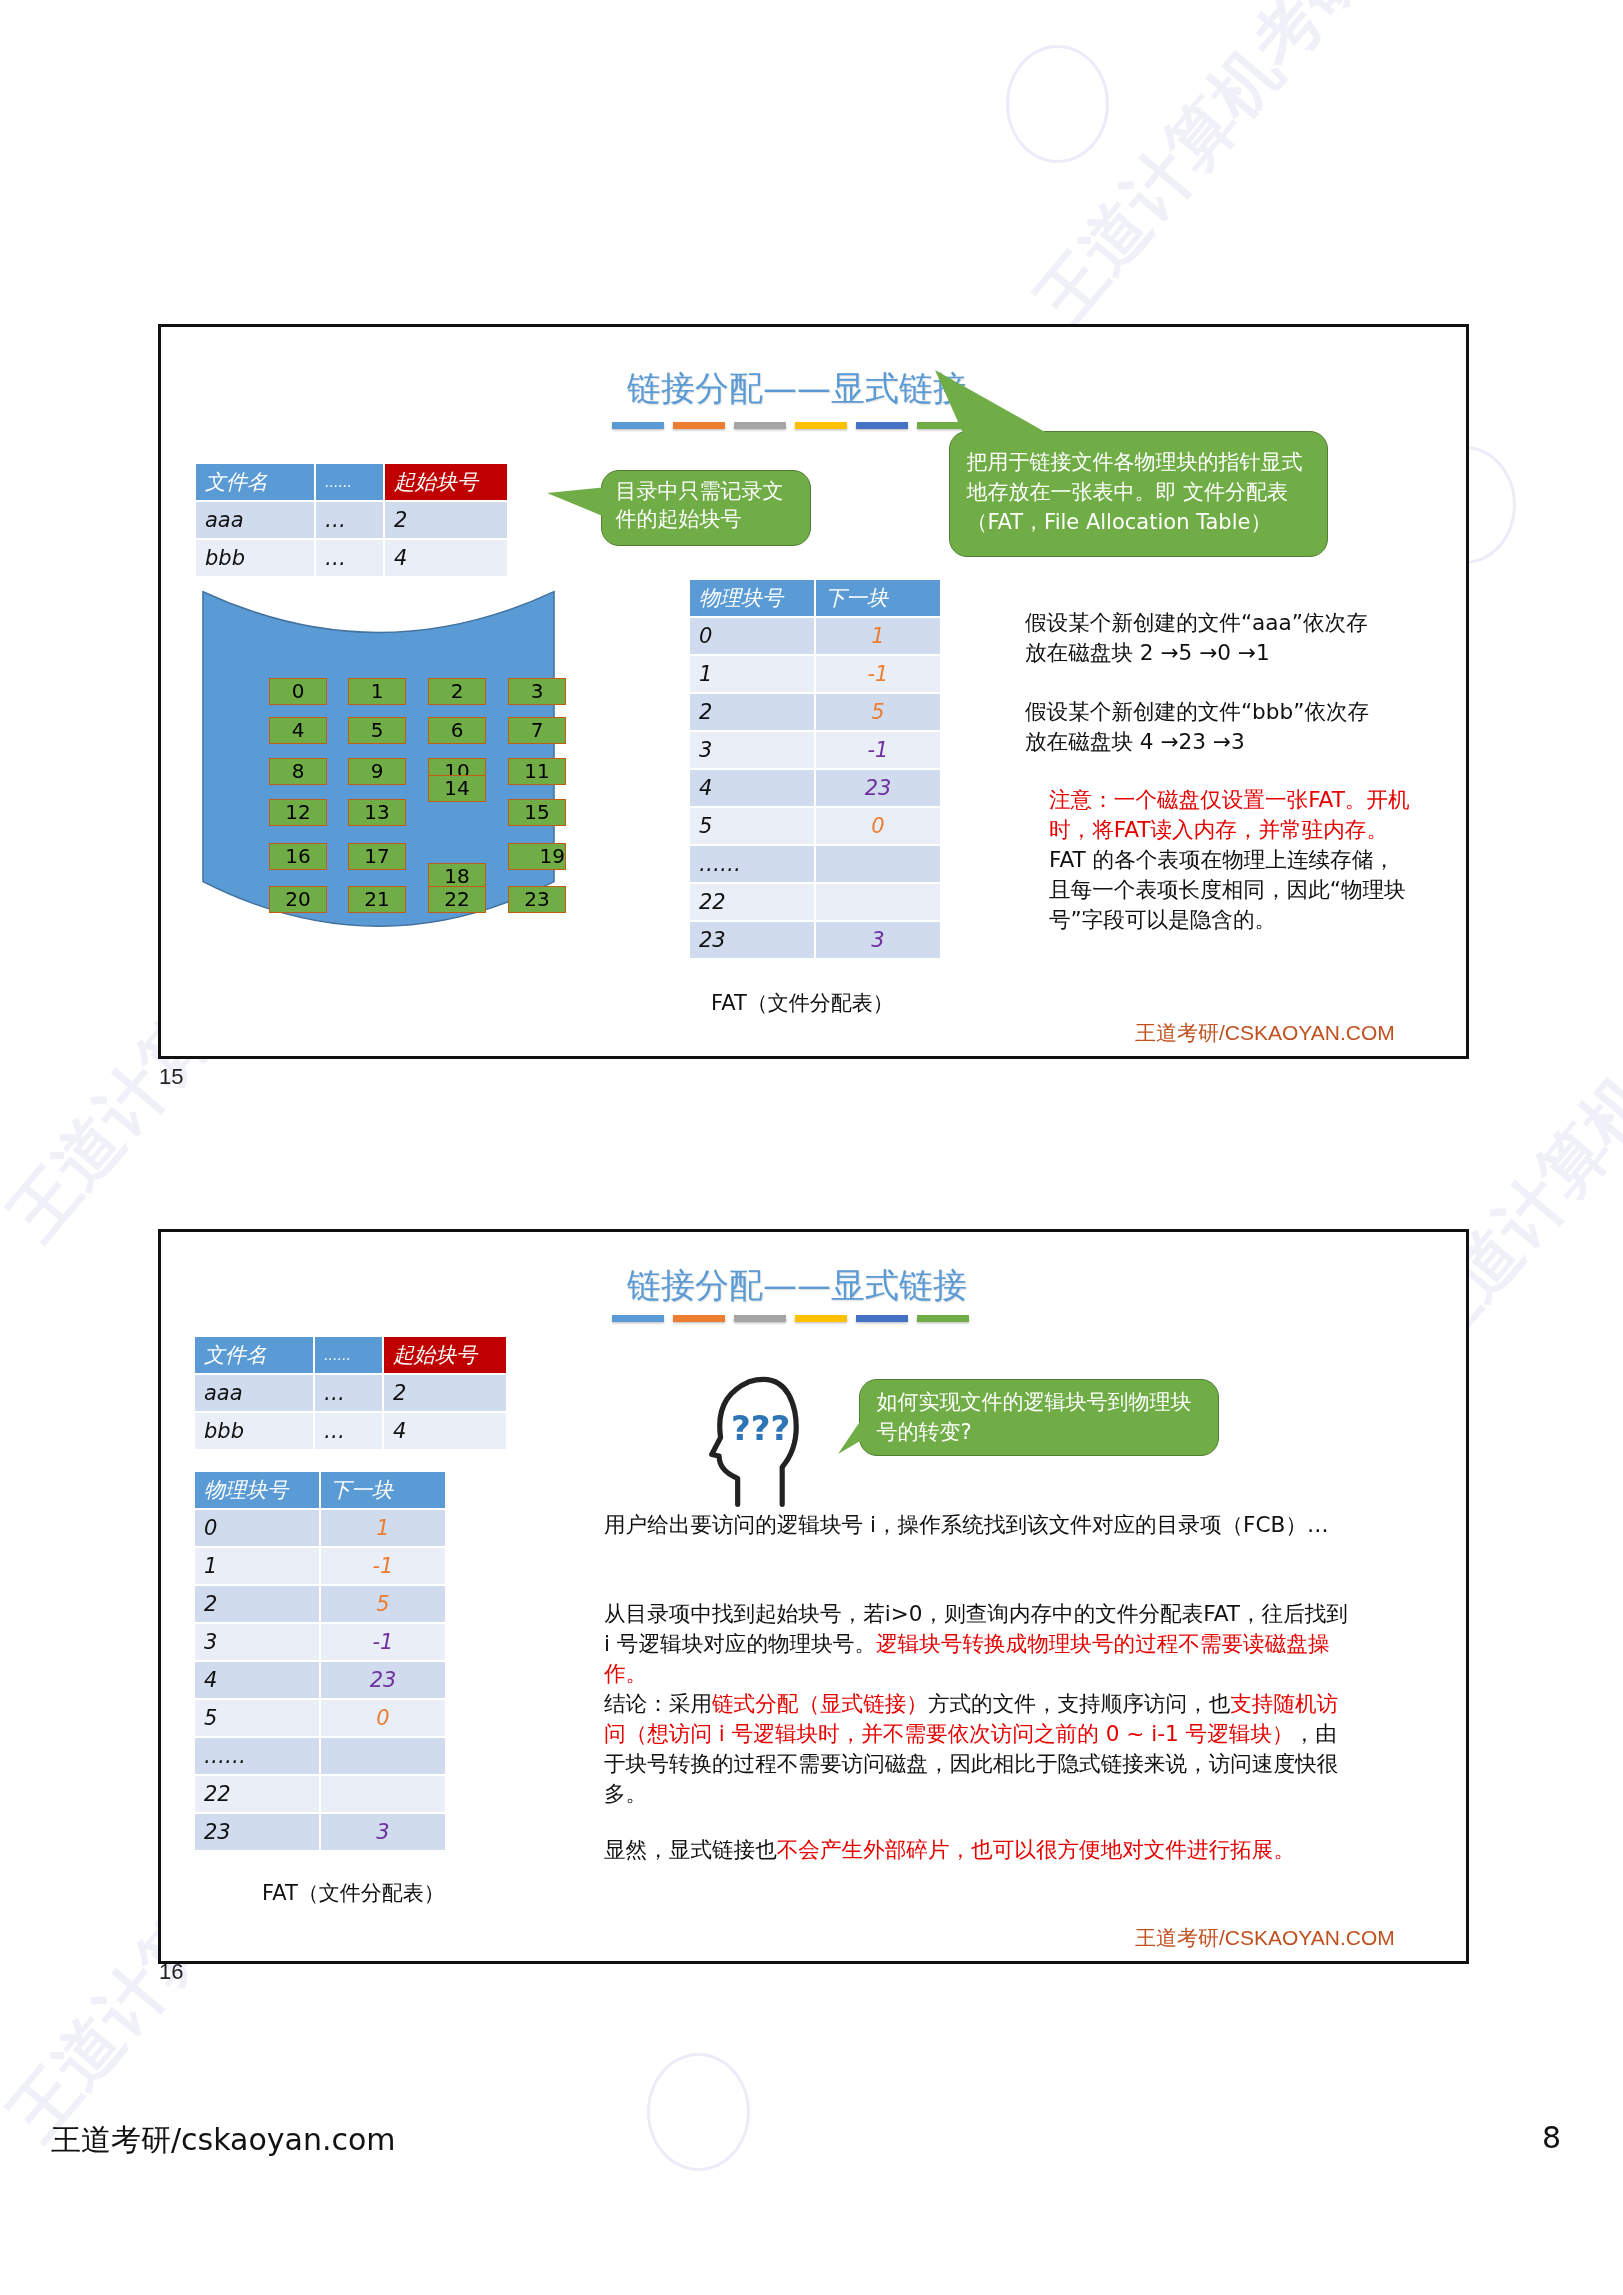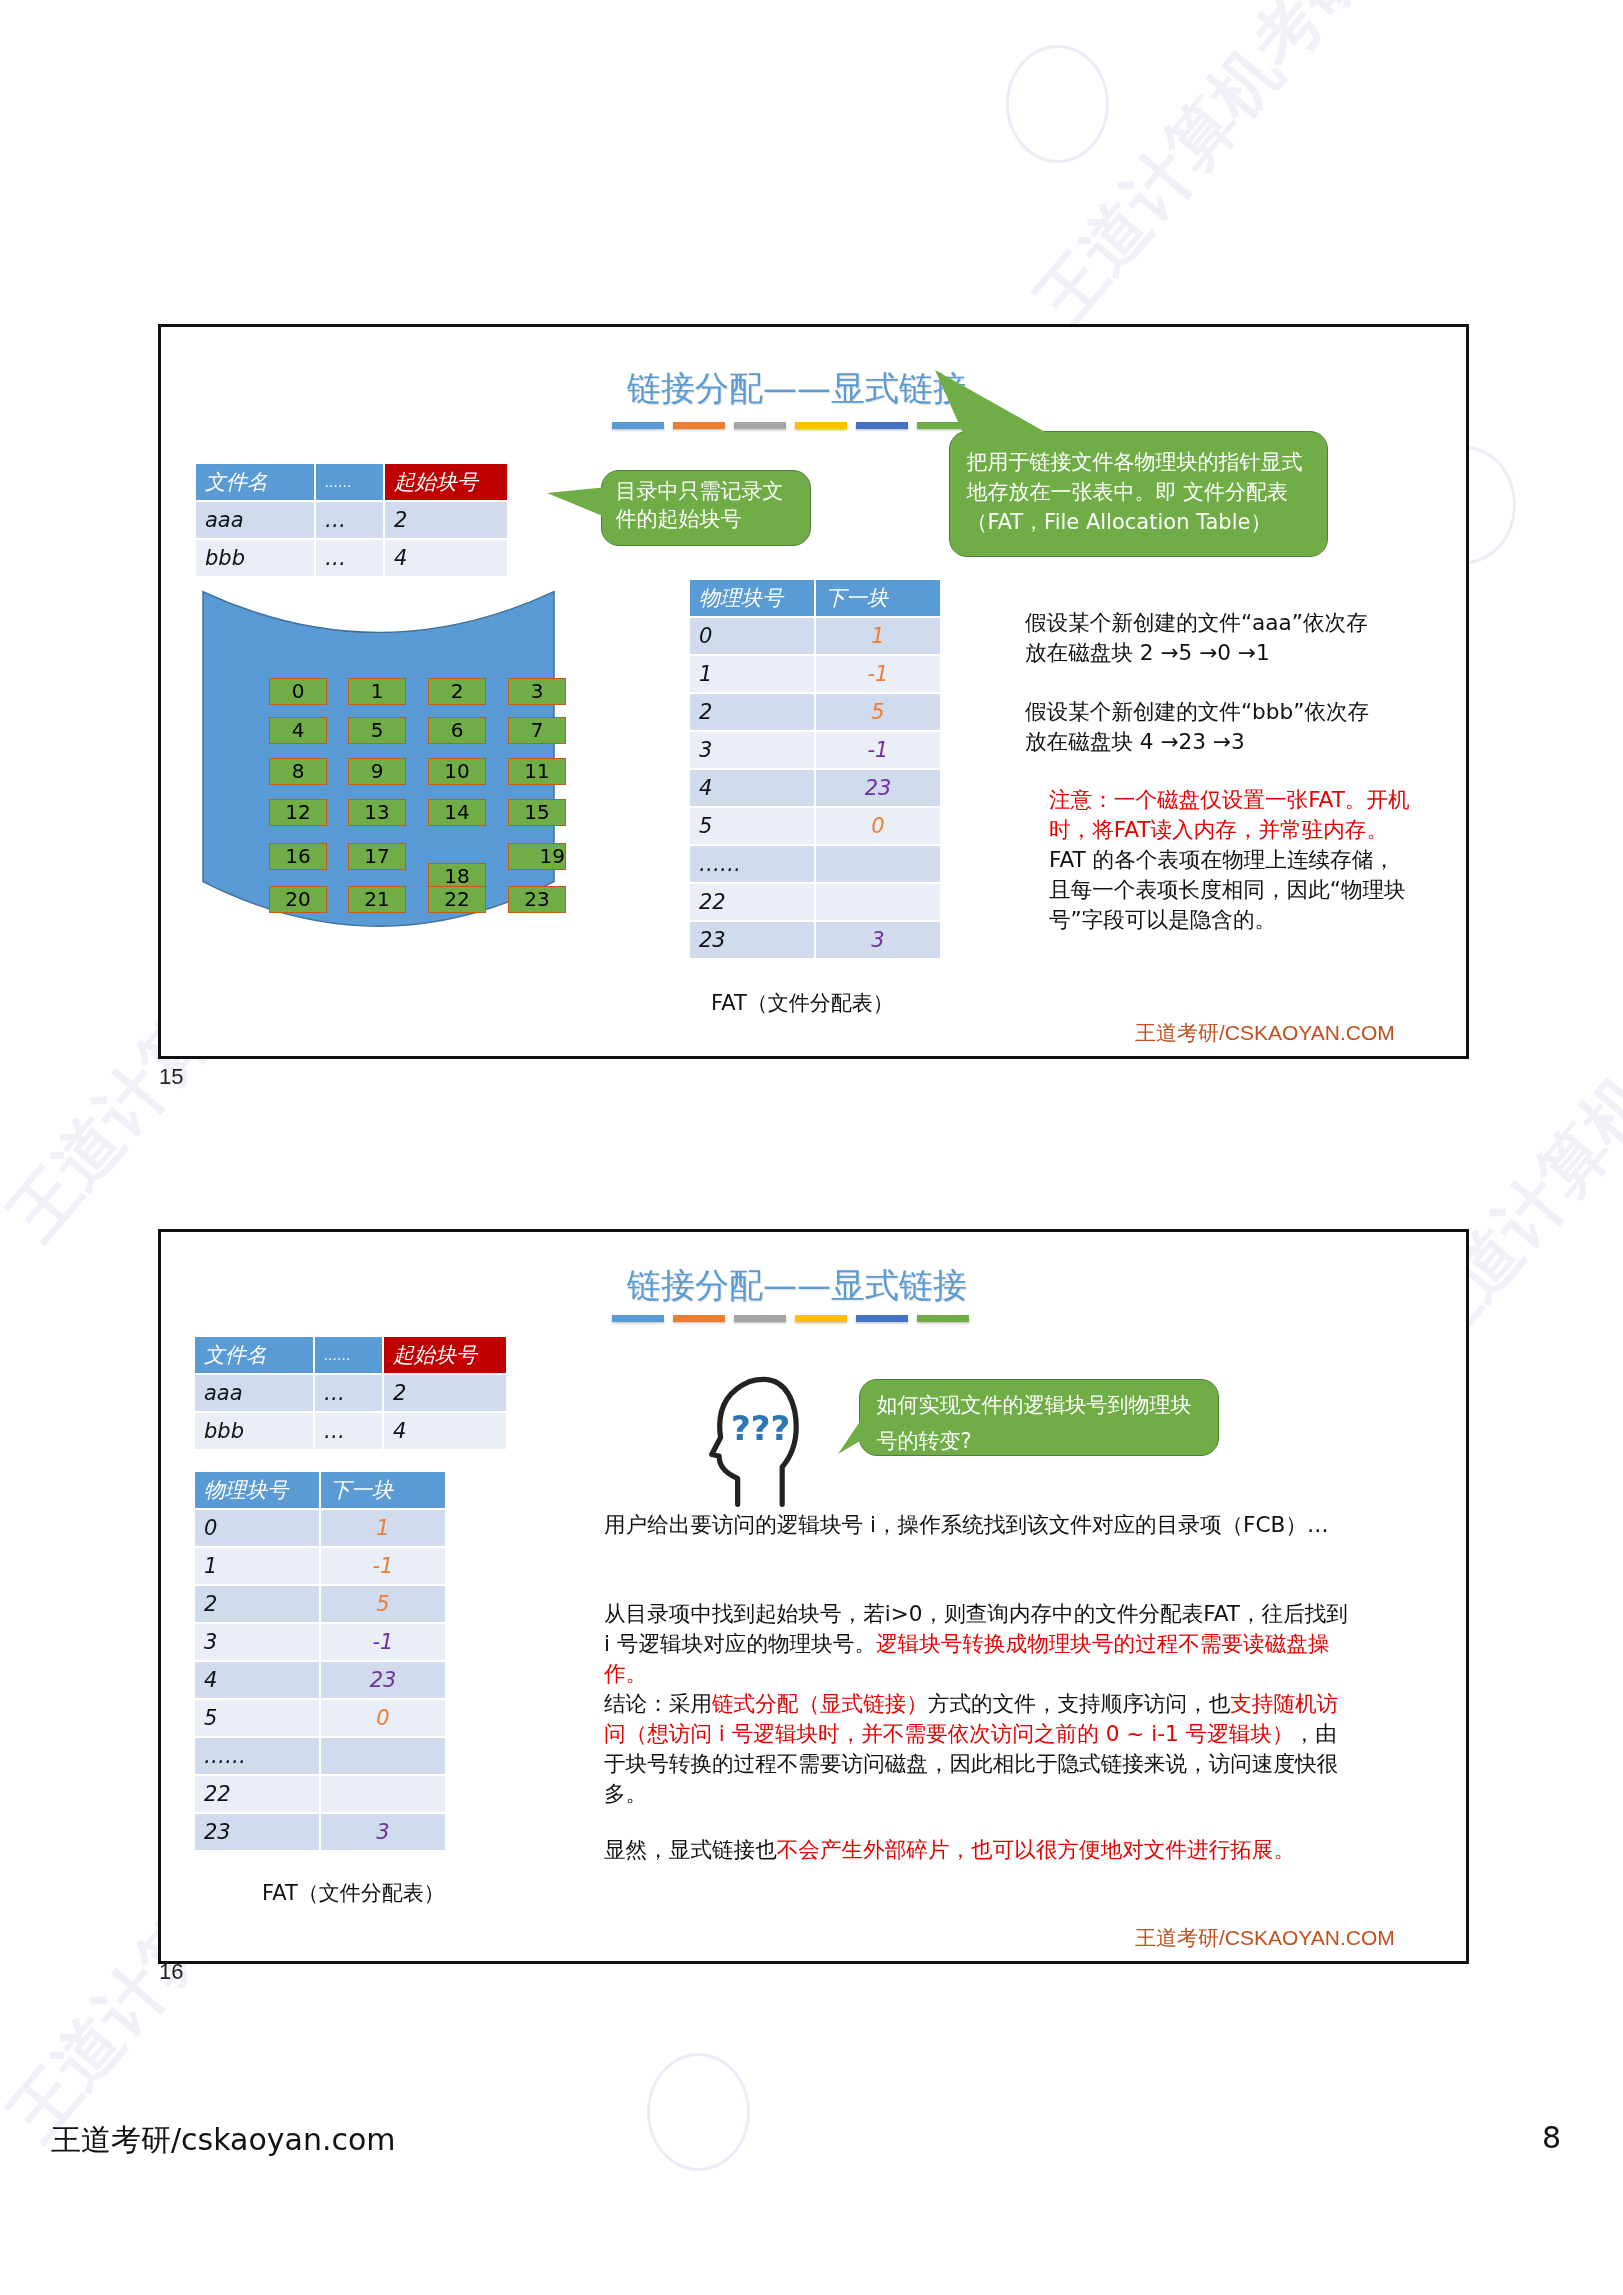--- a/index.html
+++ b/index.html
@@ -100,21 +100,21 @@
     <div class="block" style="left:108px;top:390px;">4</div>
     <div class="block" style="left:187px;top:390px;">5</div>
     <div class="block" style="left:267px;top:390px;">6</div>
     <div class="block" style="left:347px;top:390px;">7</div>
     <div class="block" style="left:108px;top:431px;">8</div>
     <div class="block" style="left:187px;top:431px;">9</div>
     <div class="block" style="left:267px;top:431px;">10</div>
     <div class="block" style="left:347px;top:431px;">11</div>
     <div class="block" style="left:108px;top:472px;">12</div>
     <div class="block" style="left:187px;top:472px;">13</div>
-    <div class="block" style="left:267px;top:472px;">14</div>
+    <div class="block" style="left:267px;top:448px;">14</div>
     <div class="block" style="left:347px;top:472px;">15</div>
     <div class="block" style="left:108px;top:516px;">16</div>
     <div class="block" style="left:187px;top:516px;">17</div>
     <div class="block" style="left:267px;top:536px;">18</div>
     <div class="block" style="left:347px;top:516px;text-align:right;">19</div>
     <div class="block" style="left:108px;top:559px;">20</div>
     <div class="block" style="left:187px;top:559px;">21</div>
     <div class="block" style="left:267px;top:559px;">22</div>
     <div class="block" style="left:347px;top:559px;">23</div>
   </div>
@@ -250,21 +250,21 @@
         </tr>
   </tbody>
     </table>
   <div class="caption" style="left:101px;top:647px;">FAT（文件分配表）</div>
 
   <svg style="position:absolute;left:543px;top:135px;" width="97" height="141" viewBox="0 0 130 190">
     <path d="M45,185 L45,150 Q20,140 20,120 L10,118 L22,95 Q14,40 60,20 Q110,5 122,60 Q130,105 105,135 L105,185" fill="none" stroke="#222" stroke-width="7" stroke-linecap="round" stroke-linejoin="round"></path>
     <text x="36" y="98" font-size="46" font-weight="bold" fill="#2e75b6" font-family="DejaVu Sans, sans-serif">???</text>
   </svg>
 
-  <div class="bubble" style="left:698px;top:147px;width:360px;height:77px;padding:7.4px 16.4px;line-height:36px;">
+  <div class="bubble" style="left:698px;top:147px;width:360px;height:77px;padding:7.4px 16.4px;line-height:30px;">
     <svg style="position:absolute;left:-22px;top:37px;" width="25" height="37" viewBox="0 0 34 50">
         <polygon points="34,0 0,50 34,30" fill="#70ad47"></polygon>
       </svg>
     <span>如何实现文件的逻辑块号到物理块号的转变?</span>
   </div>
 
   <div class="txt" style="left:443px;top:278px;width:744px;">用户给出要访问的逻辑块号 i，操作系统找到该文件对应的目录项（FCB）…</div>
   <div class="txt" style="left:443px;top:367px;width:751px;">
     <span>从目录项中找到起始块号，若i&gt;0，则查询内存中的文件分配表FAT，往后找到 i 号逻辑块对应的物理块号。</span><span class="red">逻辑块号转换成物理块号的过程不需要读磁盘操作。</span>
   </div>

